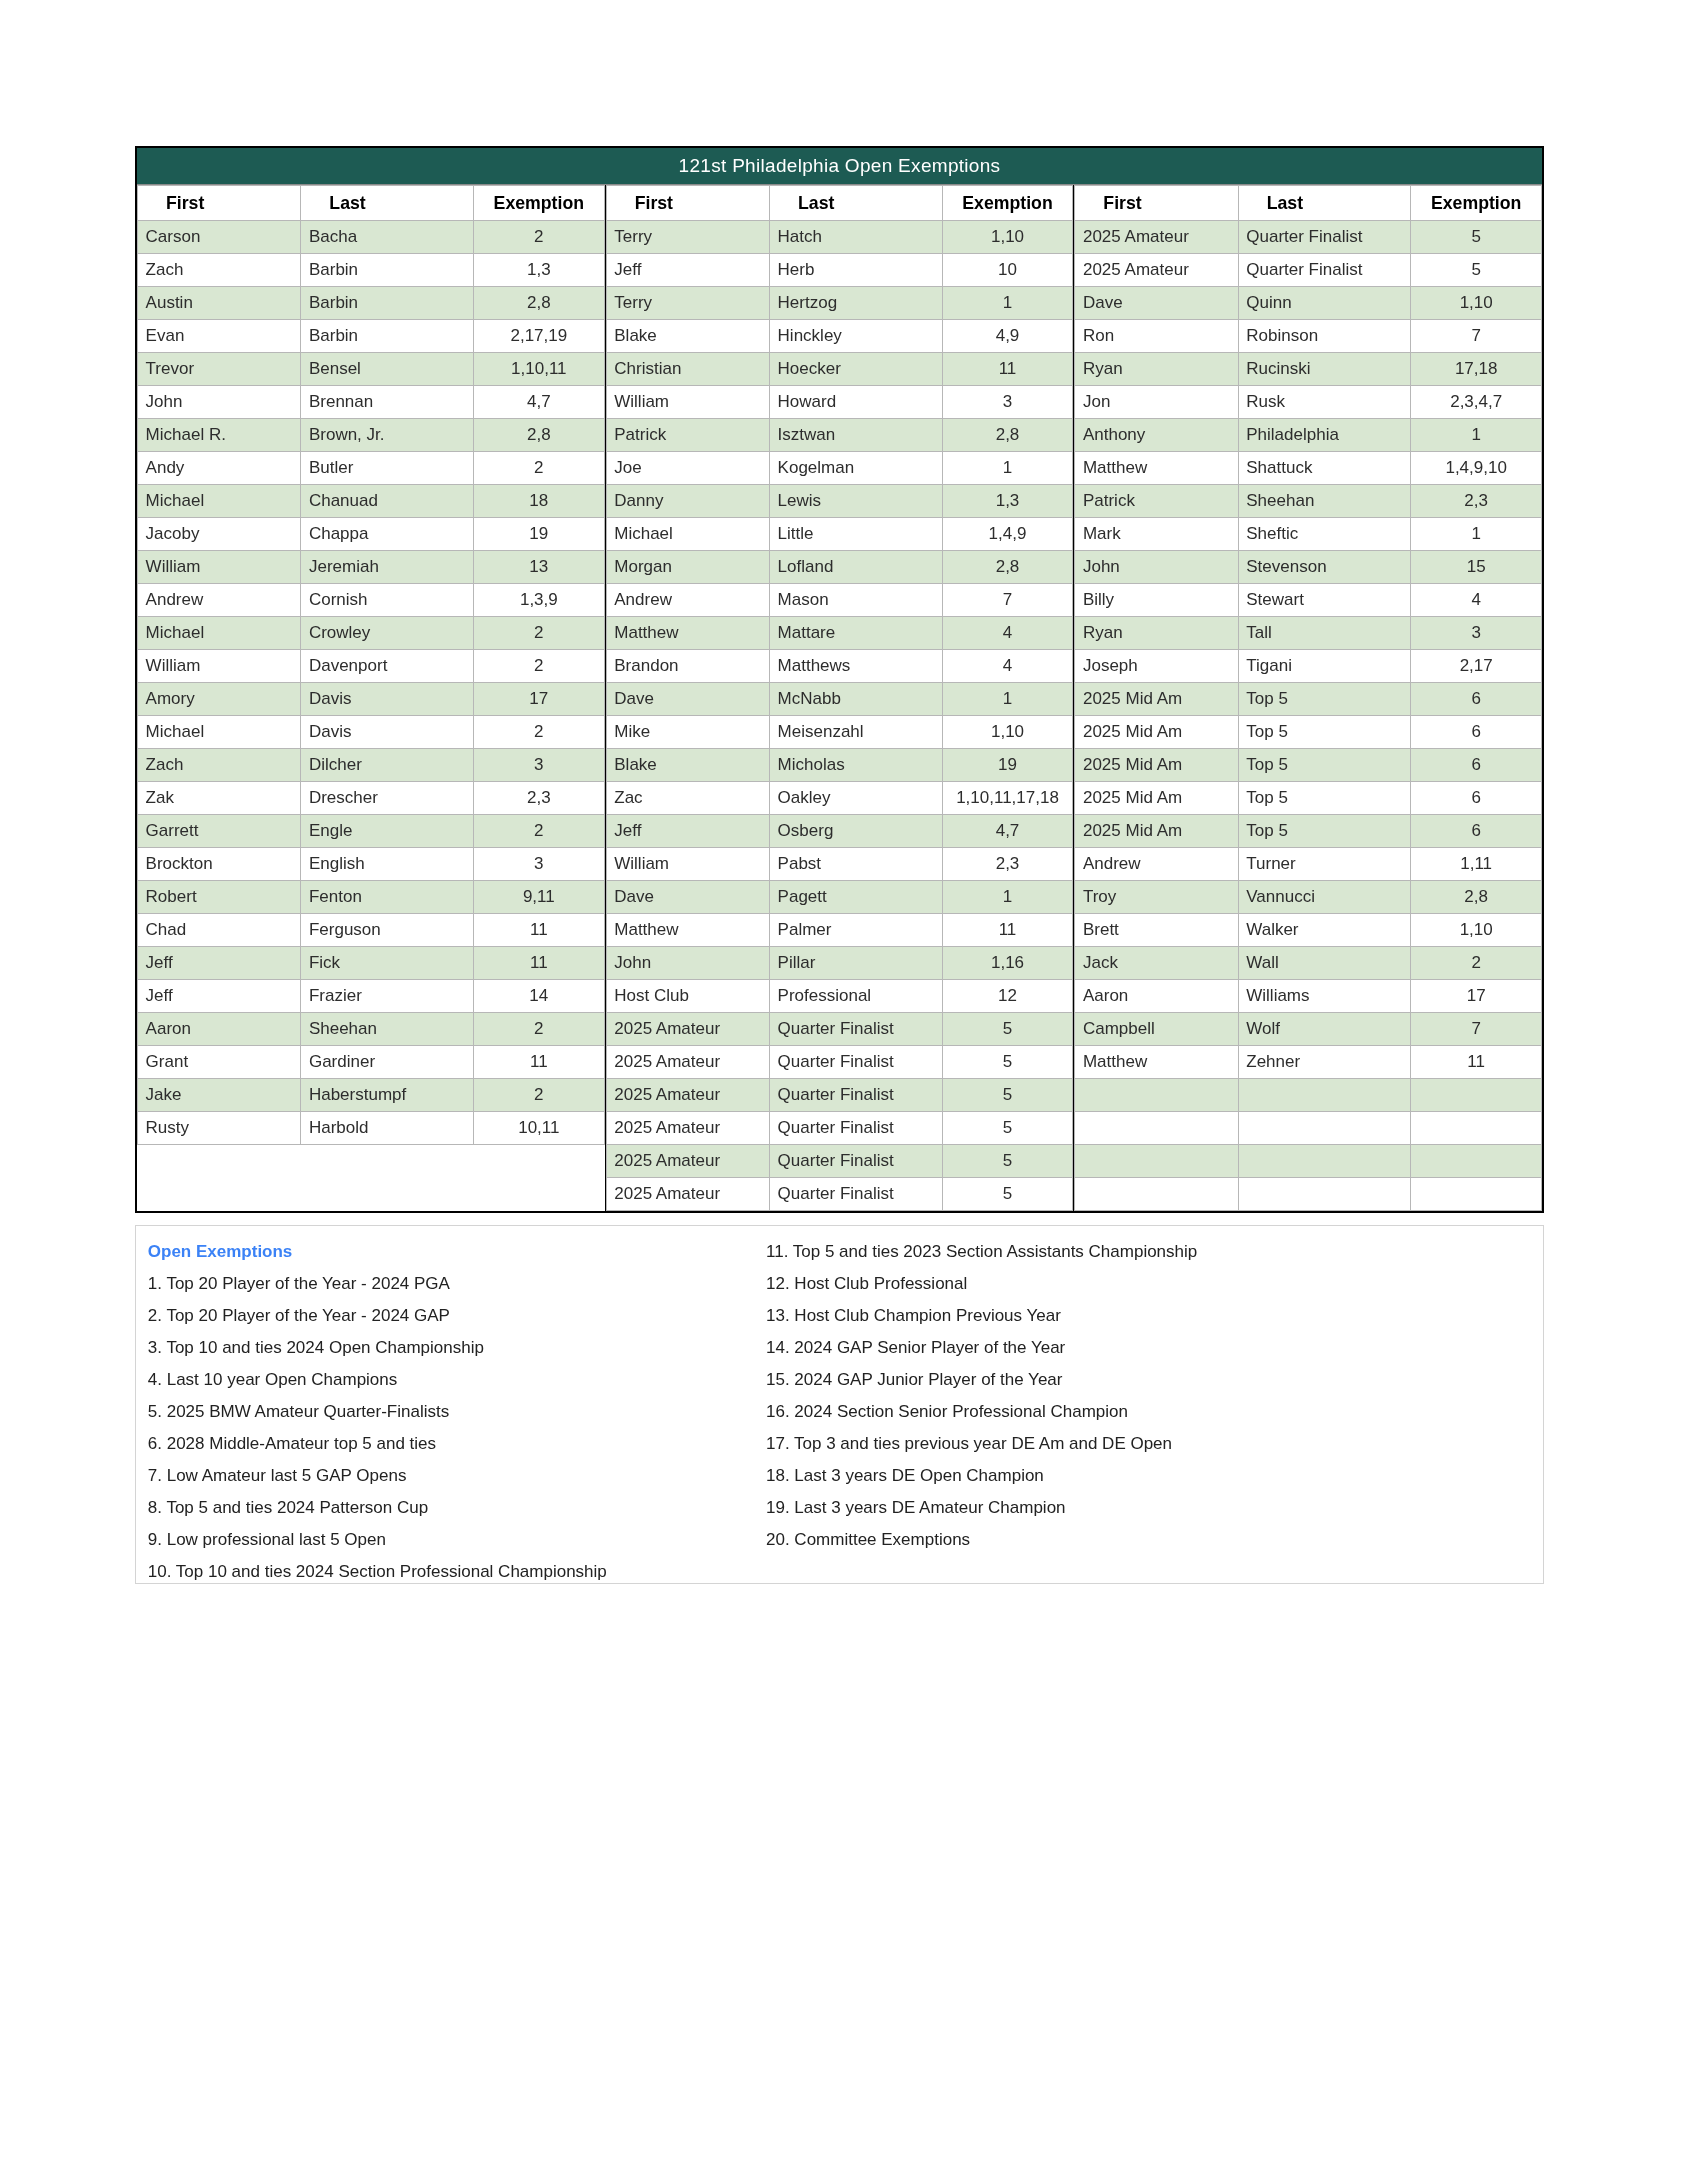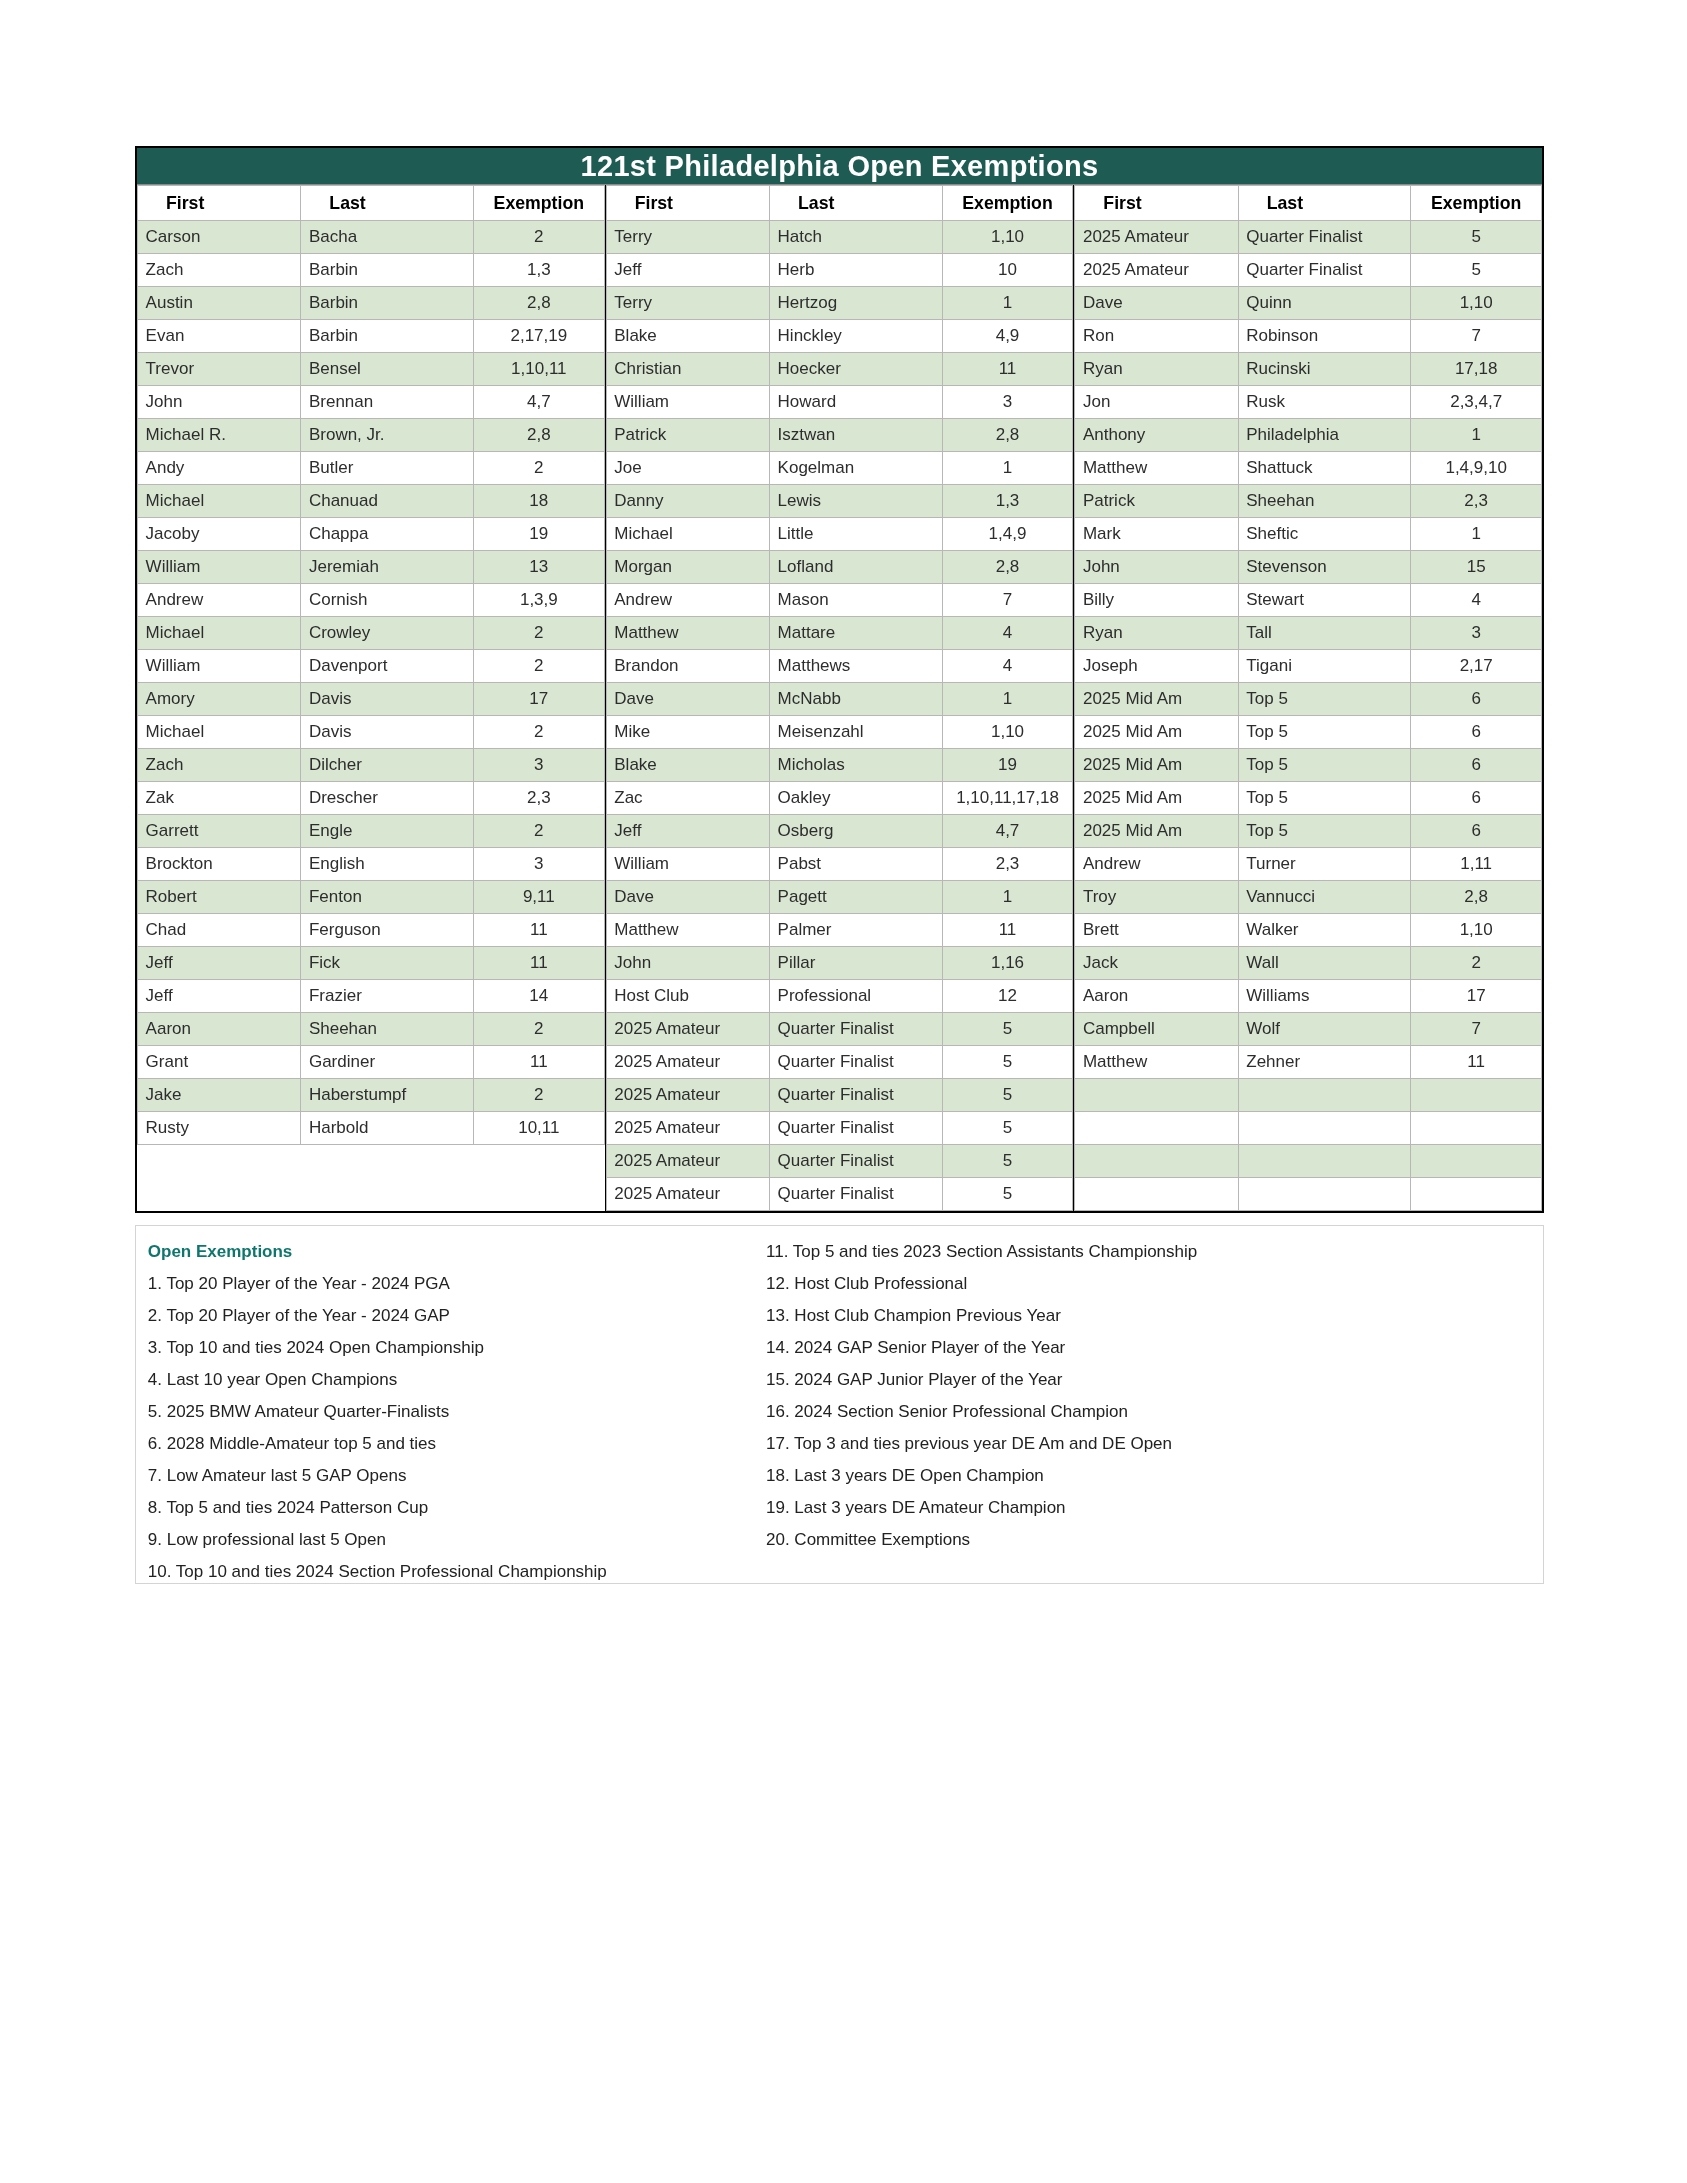--- a/index.html
+++ b/index.html
@@ -19,21 +19,21 @@
     color:var(--data-text);
   }
   .sheet-table{
     position:absolute;left:135px;top:146px;width:1409px;
     border:2.5px solid var(--table-border);
     background:#ffffff;
   }
   .title-bar{
     height:37px;background:var(--title-bar);color:var(--title-text);
     display:flex;align-items:center;justify-content:center;
-    font-size:29px;font-weight:bold;letter-spacing:0.3px;
+    font-size:19px;font-weight:normal;letter-spacing:0.3px;
     border-bottom:0.8px solid #8a8a8a;
   }
   .groups{display:flex;align-items:stretch;}
   .group{flex:1 1 0;min-width:0;}
   .group + .group{border-left:1.7px solid var(--table-border);}
   table{width:100%;border-collapse:collapse;table-layout:fixed;}
   col.c-first{width:35%;}
   col.c-last{width:37%;}
   col.c-ex{width:28%;}
   th,td{
@@ -46,21 +46,21 @@
   tbody tr:nth-child(odd) td{background:var(--row-stripe);}
   tbody tr:nth-child(even) td{background:#ffffff;}
   .legend{
     position:absolute;left:135px;top:1225px;width:1409px;height:359px;
     border:1.7px solid var(--legend-border);background:#ffffff;
     font-size:17px;color:#222;
   }
   .legend-col{position:absolute;top:10px;line-height:32px;white-space:nowrap;}
   .legend-col.left{left:11.8px;}
   .legend-col.right{left:630px;}
-  .legend-heading{font-weight:bold;color:#0f766e;}
+  .legend-heading{font-weight:bold;color:#3b82f6;}
 </style>
 </head>
 <body>
 
 <div class="sheet-table">
   <div class="title-bar">121st Philadelphia Open Exemptions</div>
   <div class="groups">
     <div class="group">
       <table>
         <colgroup>

